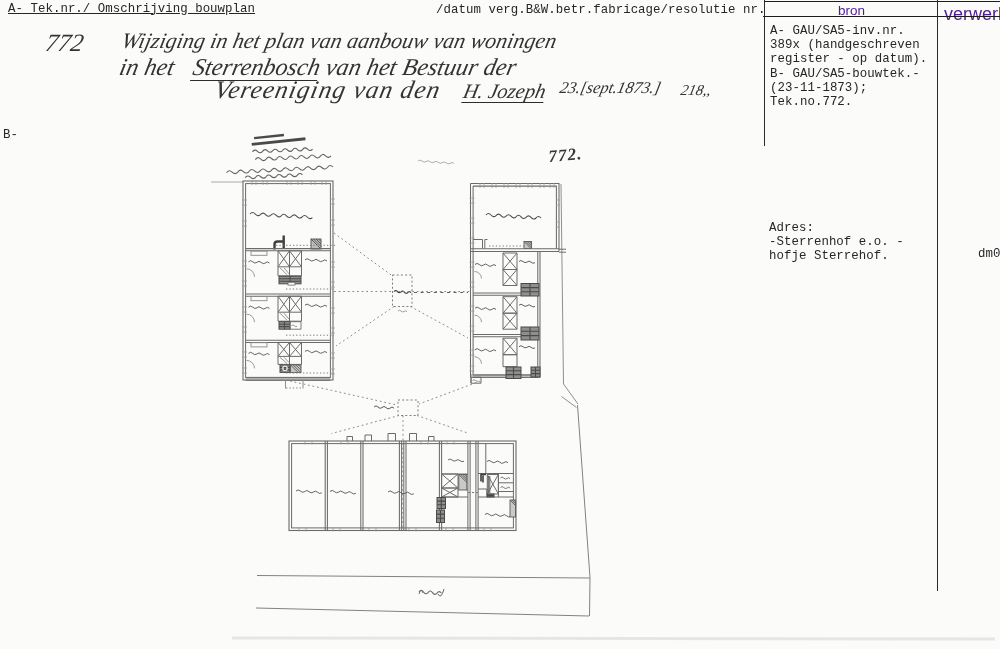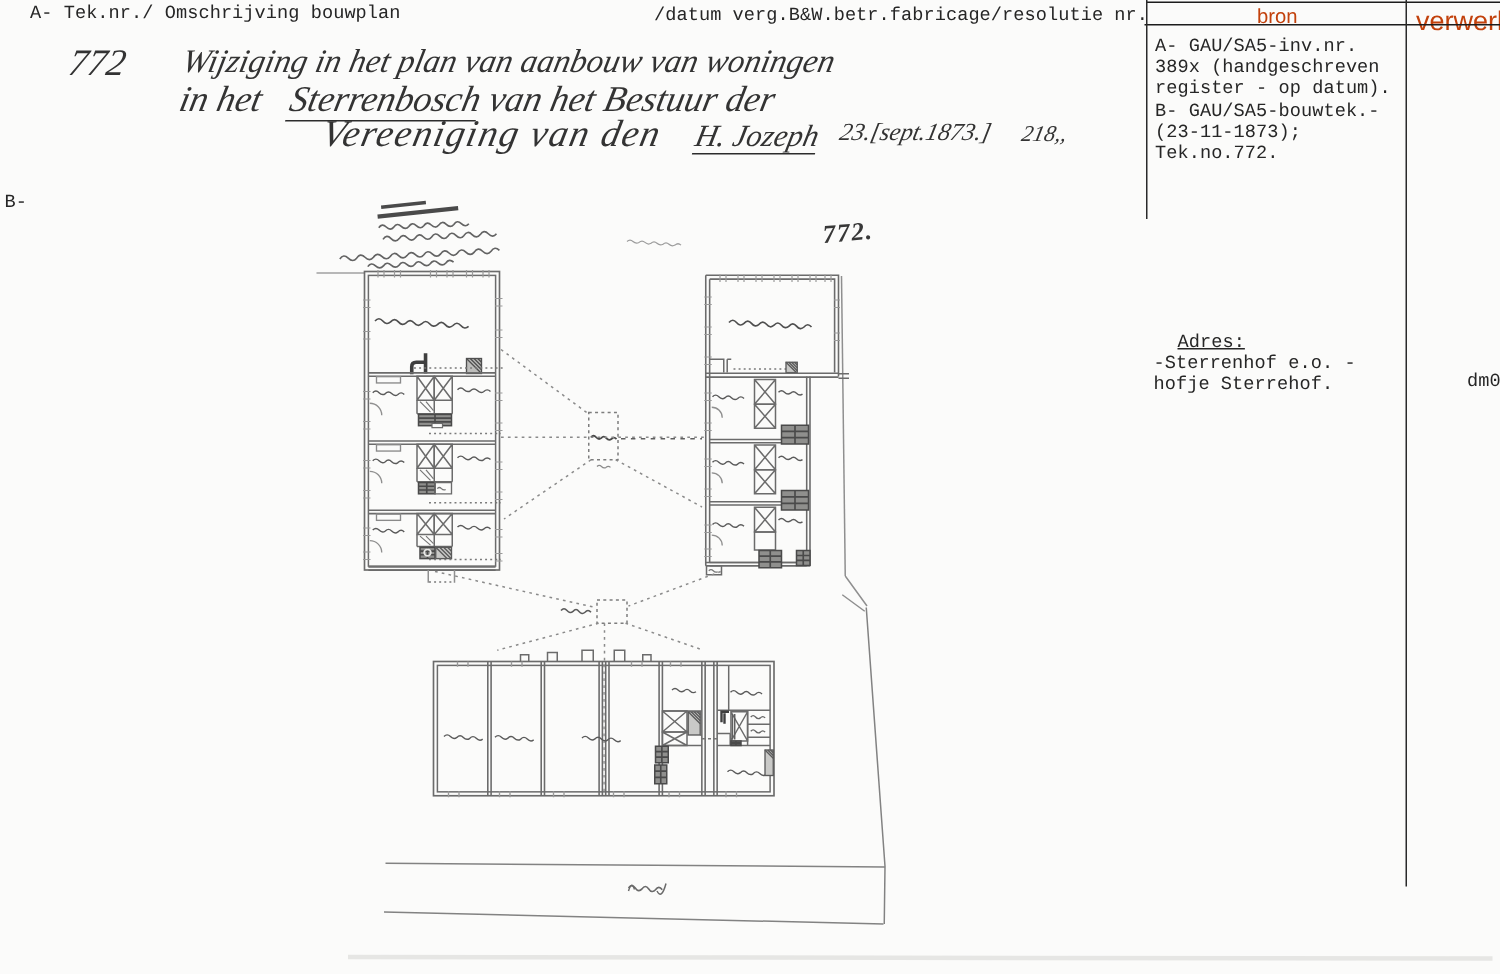--- a/index.html
+++ b/index.html
@@ -1,27 +1,27 @@
 <!DOCTYPE html>
 <html><head>
 <meta charset="utf-8">
 <style>
   html,body{margin:0;padding:0;}
   body{width:1000px;height:649px;background:#fbfbfa;position:relative;overflow:hidden;
        font-family:"Liberation Mono", monospace;}
   .mono{position:absolute;font-family:"Liberation Mono", monospace;color:#262626;
         font-size:12.4px;letter-spacing:0.05px;white-space:pre;}
-  .sans{position:absolute;font-family:"Liberation Sans", sans-serif;color:#c2410c;}
+  .sans{position:absolute;font-family:"Liberation Sans", sans-serif;color:#4c1d95;}
   .hw{position:absolute;font-family:"Liberation Serif", serif;font-style:italic;color:#333;
       white-space:pre;}
 </style>
 </head>
 <body>
 
-<div class="mono" style="left:20px;top:1.5px;">A- Tek.nr./ Omschrijving bouwplan</div>
+<div class="mono" style="left:8px;top:1.5px;text-decoration:underline;">A- Tek.nr./ Omschrijving bouwplan</div>
 
 <div class="mono" style="left:436px;top:2.5px;">/datum verg.B&amp;W.betr.fabricage/resolutie nr.</div>
 
 <div class="sans" style="left:838px;top:3px;font-size:13.5px;">bron</div>
 
 <div class="sans" style="left:944px;top:3.5px;font-size:18px;text-align:center;">verwerkt</div>
 
 <div style="position:absolute;left:764px;top:1px;width:236px;height:1.3px;background:#1c1c1c;"></div>
 
 <div style="position:absolute;left:763px;top:16px;width:237px;height:1.3px;background:#1c1c1c;"></div>
@@ -30,21 +30,21 @@
 
 <div style="position:absolute;left:937px;top:0px;width:1.3px;height:591px;background:#2a2a2a;"></div>
 
 <div class="mono" style="left:770px;top:24px;line-height:14.2px;">A- GAU/SA5-inv.nr.
 389x (handgeschreven
 register - op datum).
 B- GAU/SA5-bouwtek.-
 (23-11-1873);
 Tek.no.772.</div>
 
-<div class="mono" style="left:769px;top:221px;line-height:14.2px;"><span style="text-decoration:underline;margin-left:16px;">Adres:</span>
+<div class="mono" style="left:769px;top:221px;line-height:14.2px;"><span style="">Adres:</span>
 -Sterrenhof e.o. -
 hofje Sterrehof.</div>
 
 <div class="mono" style="left:978px;top:247px;">dm0406</div>
 
 <div class="mono" style="left:3px;top:128px;">B-</div>
 
 <div class="hw" style="left:46px;top:29px;font-size:25px;transform:skewX(-10deg);">772</div>
 
 <div class="hw" style="left:122px;top:28px;font-size:22px;transform:skewX(-12deg);">Wijziging in het plan van aanbouw van woningen</div>

